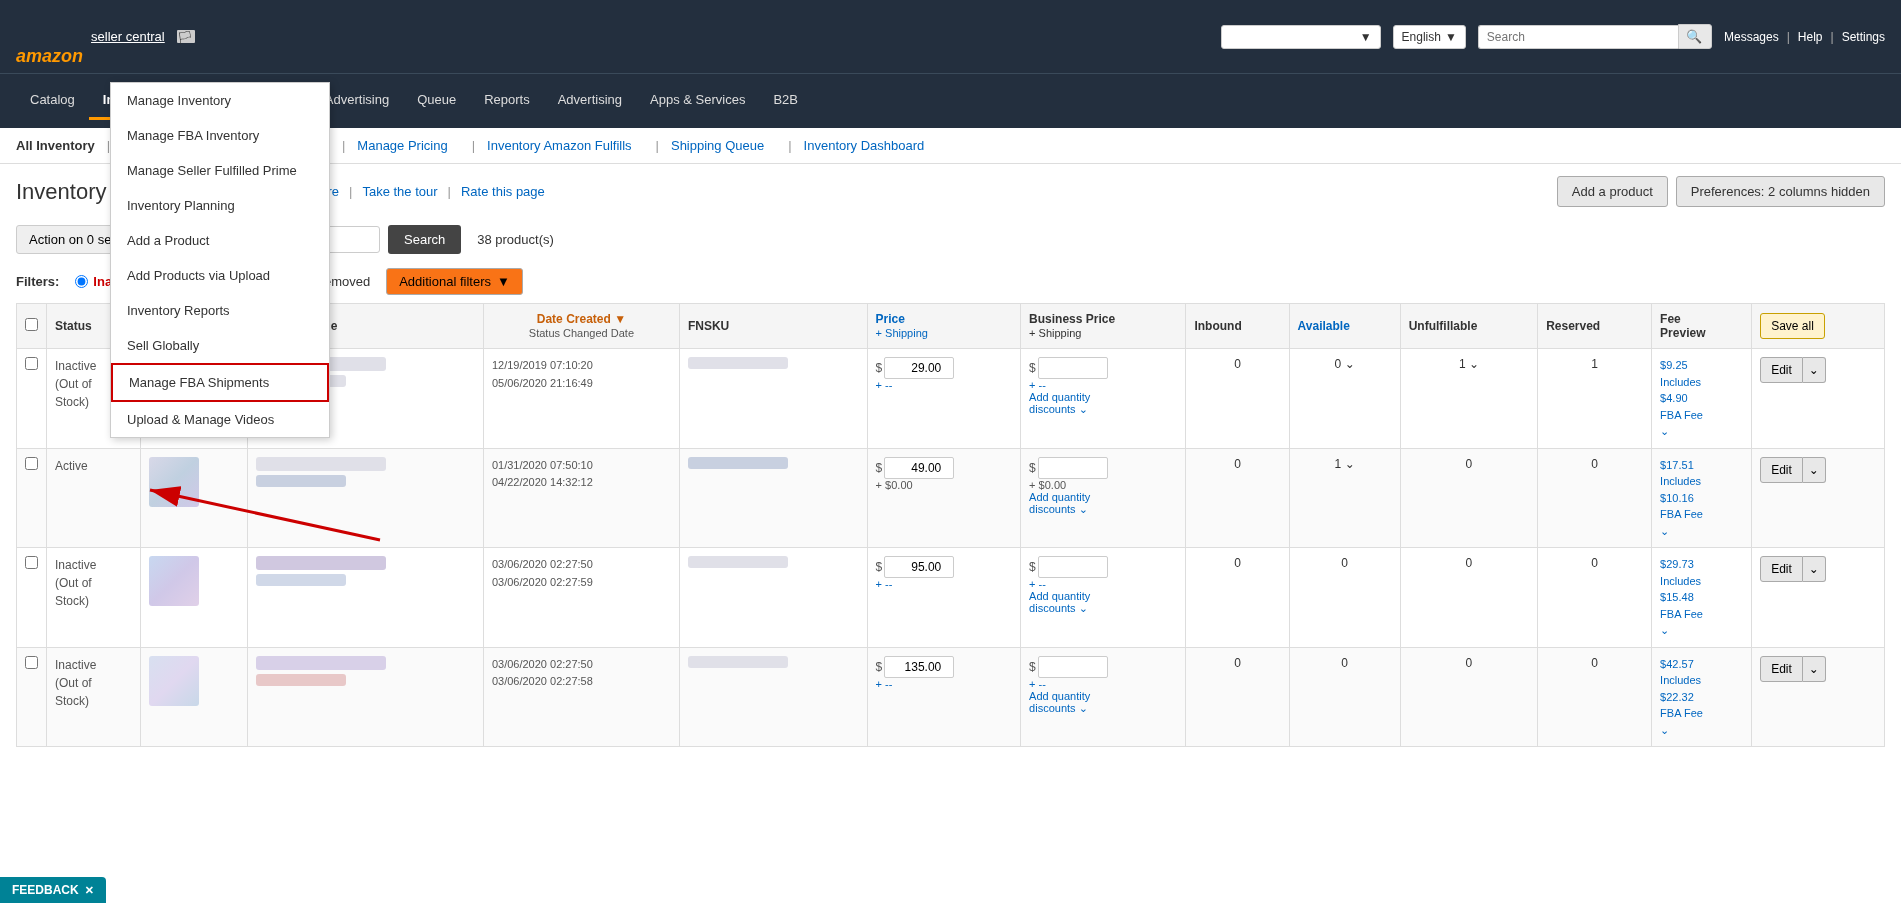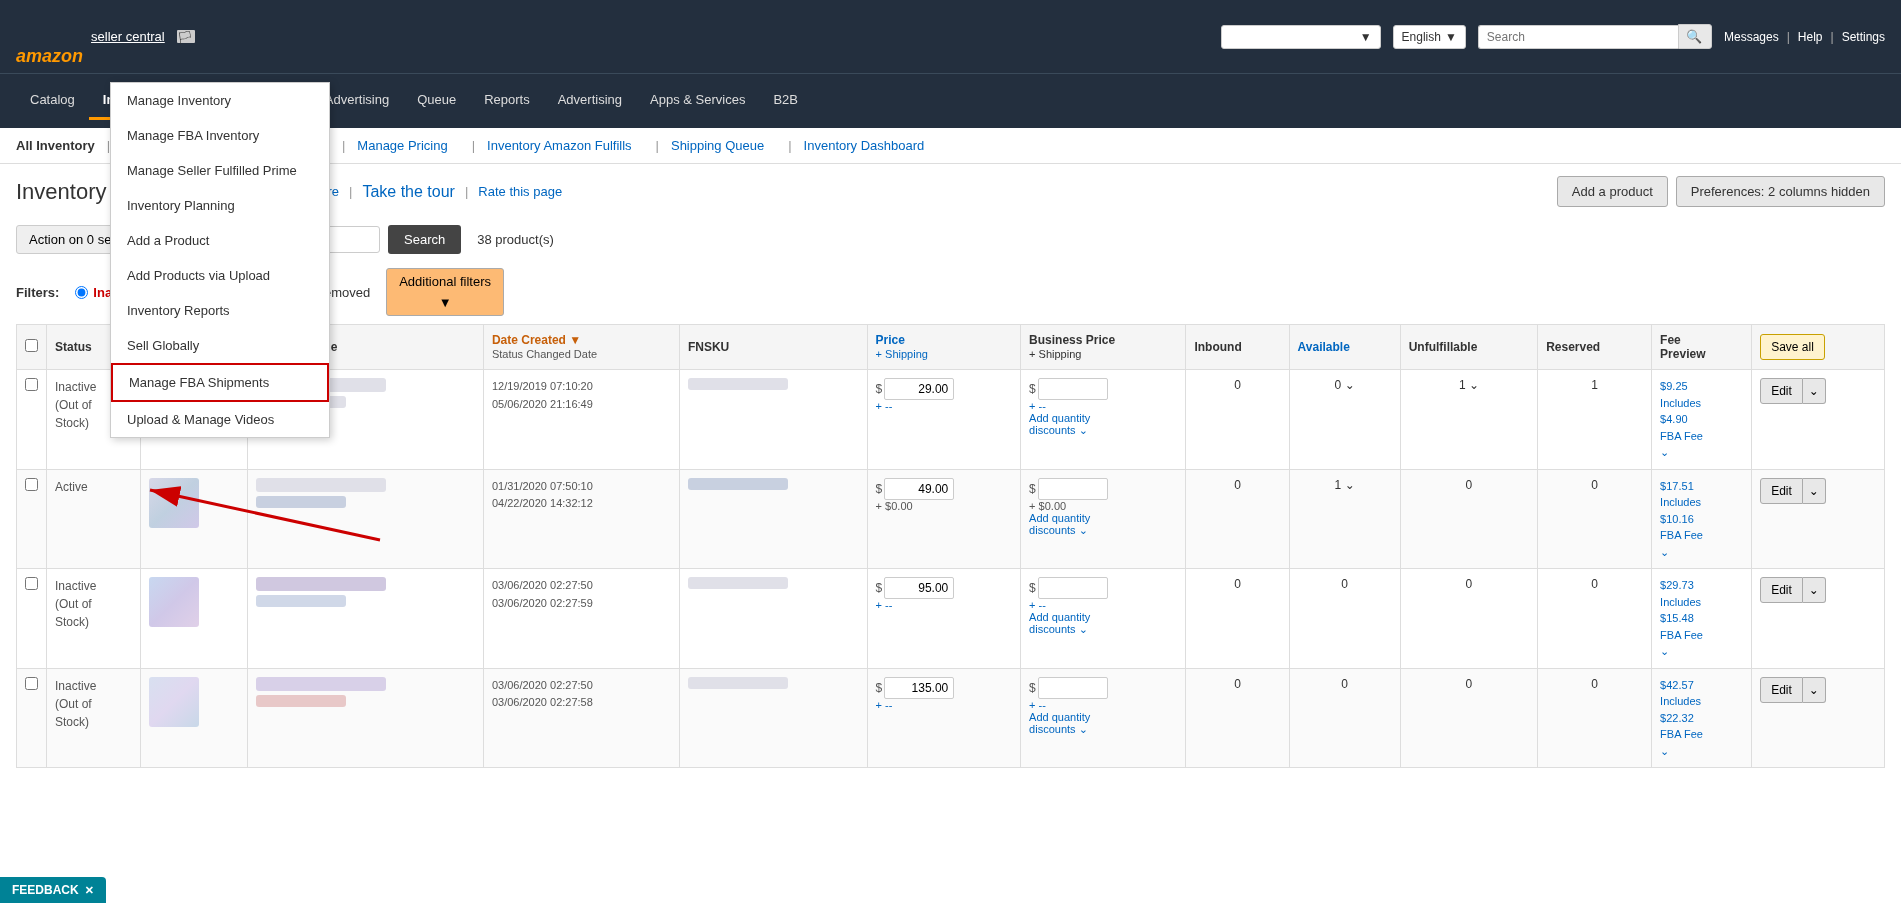--- a/index.html
+++ b/index.html
@@ -216,30 +216,29 @@
       color: #333;
       cursor: pointer;
       display: flex;
       align-items: center;
       gap: 5px;
     }
     .filter-tab input[type="radio"] { cursor: pointer; }
     .filter-tab.active { color: #c00; font-weight: bold; }
 
     .additional-filters-btn {
-      background: #fdba74;
+      background: #f97316;
       border: 1px solid #aaa;
       border-radius: 3px;
       padding: 5px 12px;
       font-size: 13px;
       cursor: pointer;
       display: flex;
       align-items: center;
       gap: 6px;
-      flex-direction: column;
     }
 
     
     .inventory-table {
       width: 100%;
       border-collapse: collapse;
       font-size: 12px;
     }
     .inventory-table th {
       background: #f5f5f5;
@@ -261,21 +260,21 @@
     }
     .inventory-table tr:nth-child(even) td { background: #fafafa; }
     .price-input {
       display: flex;
       align-items: center;
       gap: 2px;
     }
     .price-input span { font-size: 12px; color: #555; }
     .price-input input {
       width: 70px;
-      padding: 3px 5px;
+      padding: 3px 12px;
       border: 1px solid #ccc;
       border-radius: 2px;
       font-size: 12px;
       text-align: right;
     }
     .fee-preview { color: #0066c0; font-size: 11px; line-height: 1.5; }
     .edit-btn {
       background: #e8e8e8;
       border: 1px solid #aaa;
       border-radius: 3px 0 0 3px;
@@ -417,21 +416,21 @@
   <span class="sec-nav-sep">|</span>
   <a class="sec-nav-item" style="color:#0066c0;padding-left:8px;">Inventory Dashboard</a>
 </div>
 
 <div class="page-title-area">
   <div style="display:flex;align-items:center;gap:12px;">
     <h1 class="page-title" style="font-size:22px;font-weight:normal;color:#333;">Inventory Amazon Fulfills</h1>
     <div class="page-title-links">
       <a style="color:#0066c0;text-decoration:none;font-size:13px;">Learn more</a>
       <span style="color:#999;">|</span>
-      <a style="color:#0066c0;text-decoration:none;font-size:16px;">Take the tour</a>
+      <a style="color:#0066c0;text-decoration:none;font-size:13px;">Take the tour</a>
       <span style="color:#999;">|</span>
       <a style="color:#0066c0;text-decoration:none;font-size:13px;">Rate this page</a>
     </div>
   </div>
   <div class="page-title-actions">
     <button class="btn-primary">Add a product</button>
     <button class="btn-primary">Preferences: 2 columns hidden</button>
   </div>
 </div>
 
@@ -467,21 +466,21 @@
 <div style="overflow-x:auto;padding:0 16px;">
   <table class="inventory-table">
     <thead>
       <tr>
         <th class="checkbox-col">
           <input type="checkbox" style="">
         </th>
         <th>Status</th>
         <th></th>
         <th>Product Name</th>
-        <th class="sortable" style="color:#c7600a;">
+        <th class="sortable" style="color:#c7600a;text-align:center;">
           Date Created ▼<br><span style="color:#555;font-weight:normal;font-size:11px;">Status Changed Date</span>
         </th>
         <th>FNSKU</th>
         <th class="blue-header" style="color:#0066c0;">Price<br><span style="font-size:11px;font-weight:normal;">+ Shipping</span></th>
         <th>Business Price<br><span style="font-size:11px;font-weight:normal;">+ Shipping</span></th>
         <th>Inbound</th>
         <th class="blue-header" style="color:#0066c0;">Available</th>
         <th>Unfulfillable</th>
         <th>Reserved</th>
         <th>Fee<br>Preview</th>

